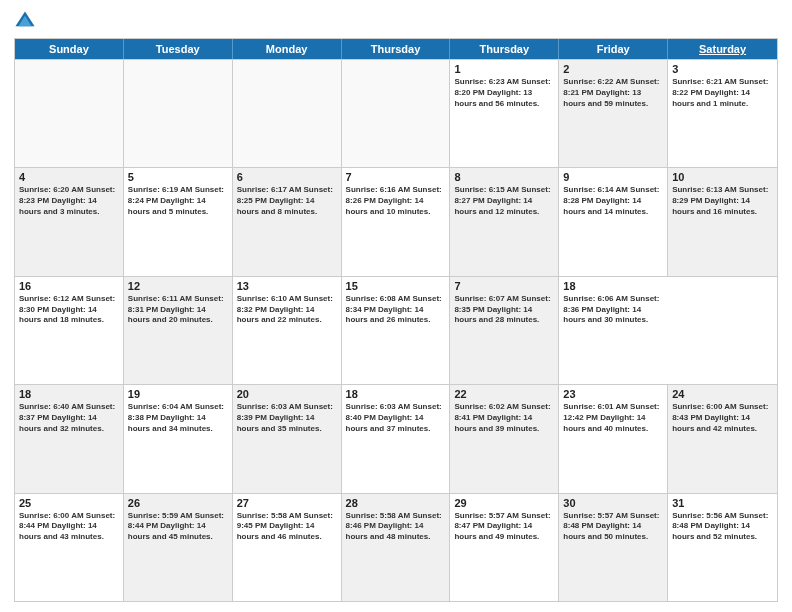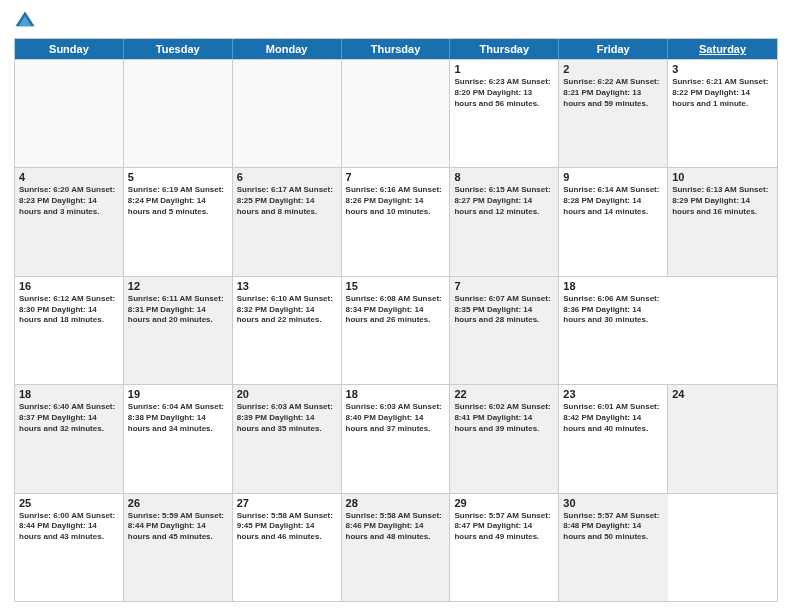--- a/index.html
+++ b/index.html
@@ -300,26 +300,30 @@
           <div class="cal-cell shaded">
             <div class="day-num">22</div>
             <div class="cell-text">Sunrise: 6:02 AM
 Sunset: 8:41 PM
 Daylight: 14 hours
 and 39 minutes.</div>
           </div>
           <div class="cal-cell">
             <div class="day-num">23</div>
             <div class="cell-text">Sunrise: 6:01 AM
-Sunset: 8:42 PM
+Sunset: 12:42 PM
 Daylight: 14 hours
 and 40 minutes.</div>
           </div>
           <div class="cal-cell shaded">
             <div class="day-num">24</div>
+            <div class="cell-text">Sunrise: 6:00 AM
+Sunset: 8:43 PM
+Daylight: 14 hours
+and 42 minutes.</div>
           </div>
         </div>
         <div class="cal-week">
           <div class="cal-cell">
             <div class="day-num">25</div>
             <div class="cell-text">Sunrise: 6:00 AM
 Sunset: 8:44 PM
 Daylight: 14 hours
 and 43 minutes.</div>
           </div>
@@ -350,17 +354,24 @@
 Sunset: 8:47 PM
 Daylight: 14 hours
 and 49 minutes.</div>
           </div>
           <div class="cal-cell shaded">
             <div class="day-num">30</div>
             <div class="cell-text">Sunrise: 5:57 AM
 Sunset: 8:48 PM
 Daylight: 14 hours
 and 50 minutes.</div>
+          </div>
+          <div class="cal-cell">
+            <div class="day-num">31</div>
+            <div class="cell-text">Sunrise: 5:56 AM
+Sunset: 8:48 PM
+Daylight: 14 hours
+and 52 minutes.</div>
           </div>
         </div>
       </div>
   </div>
 </div>
 
 </body></html>

